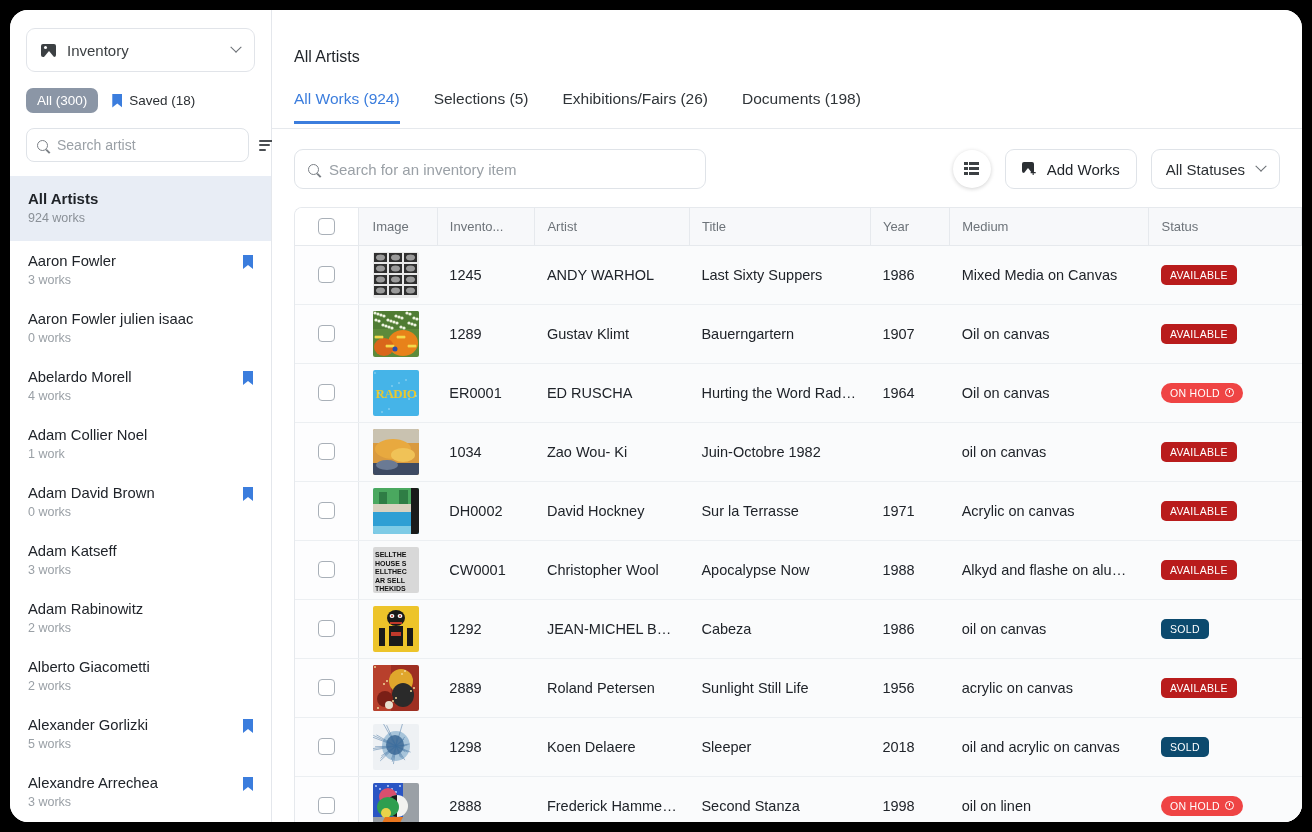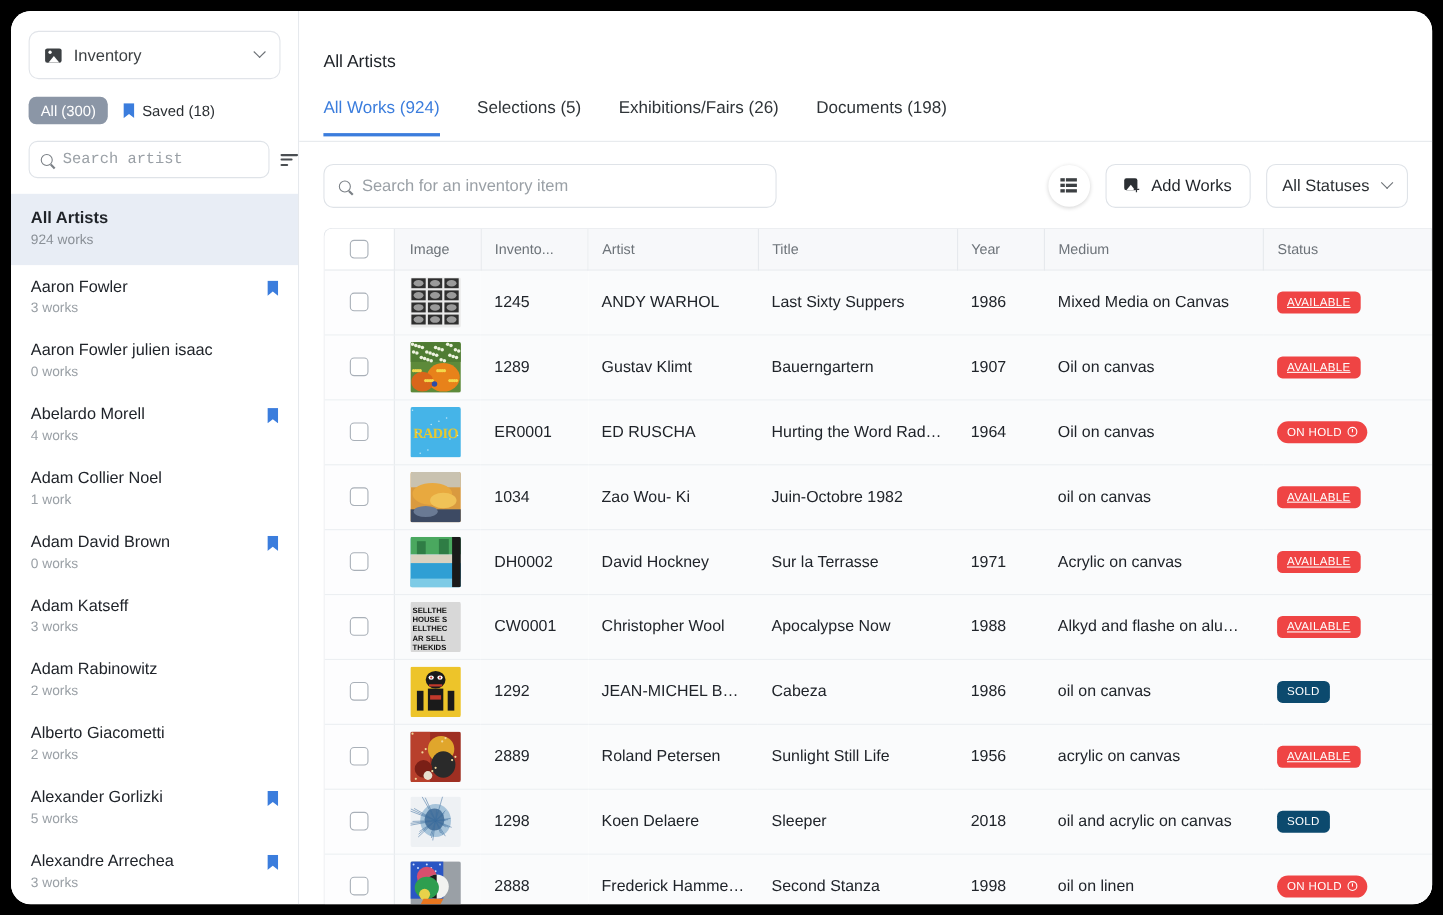--- a/index.html
+++ b/index.html
@@ -106,21 +106,20 @@
     margin-top: 15px;
   }
   .search-artist {
     flex: 1;
     height: 34px;
     border: 1px solid #dfe3e8;
     border-radius: 8px;
     display: flex; align-items: center;
     padding: 0 10px; gap: 9px;
     background: #fff;
-    font-family: Liberation Mono, monospace;
   }
   .search-artist input {
     border: none; outline: none;
     font-size: 14px; color: #2b2f33;
     font-family: inherit;
     flex: 1; background: transparent;
   }
   .search-artist input::placeholder { color: #9aa0a6; }
   .mag {
     width: 11px; height: 11px;
@@ -357,21 +356,21 @@
 
   .badge {
     display: inline-flex; align-items: center; gap: 5px;
     color: #fff;
     font-size: 10.5px;
     padding: 4px 9px;
     border-radius: 5px;
     letter-spacing: .3px;
     white-space: nowrap;
   }
-  .badge.available { background: #ef4444; text-decoration: underline; }
+  .badge.available { background: #b91c1c; }
   .badge.onhold    { background: #ef4444; border-radius: 11px; }
   .badge.sold      { background: #0c4a6e; }
   .clock {
     width: 9px; height: 9px;
     border: 1.3px solid #fff;
     border-radius: 50%;
     position: relative; flex-shrink: 0;
   }
   .clock::after {
     content: ""; position: absolute;

